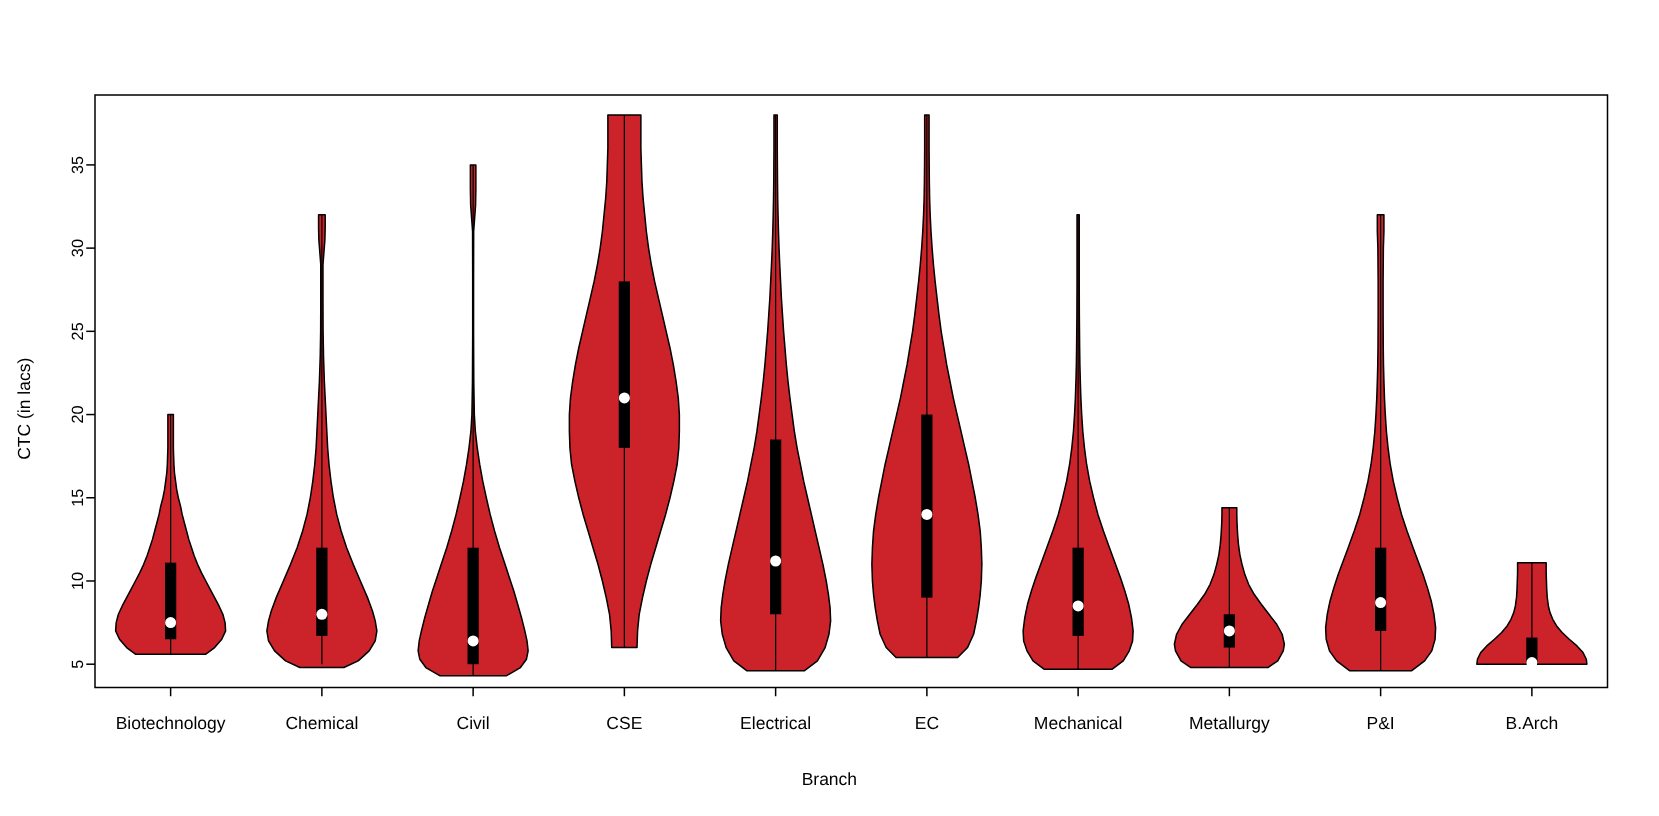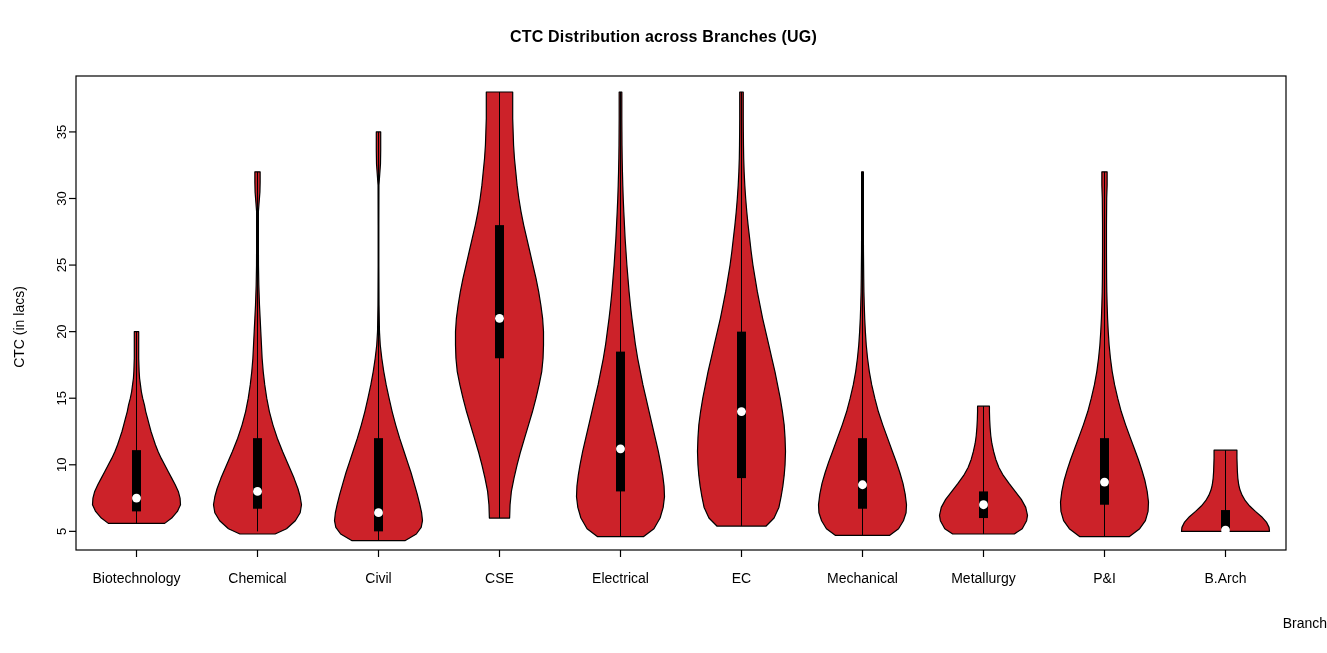--- a/index.html
+++ b/index.html
@@ -12,34 +12,33 @@
   }
 
   .ylabel{
     position:absolute;left:8px;top:0;width:22px;height:653px;
     display:flex;align-items:center;justify-content:center;
     font-size:14px;
   }
   .ylabel span{transform:rotate(-90deg);white-space:nowrap;display:block;}
 
   .xlabel{
-    position:absolute;left:0;top:615px;width:1327px;text-align:right;font-size:14px;
+    position:absolute;left:0;top:615px;width:1327px;text-align:center;font-size:14px;
   }
 
   #plotsvg{position:absolute;left:0;top:0;}
 
   .tick-text{font-family:"Liberation Sans",sans-serif;font-size:13px;fill:#000;}
   .cat-text{font-family:"Liberation Sans",sans-serif;font-size:14px;fill:#000;}
 </style>
 </head>
 <body>
 
 <div id="root">
 
-  <div class="plot-title">CTC Distribution across Branches (UG)</div>
 
   <div class="ylabel">
     <span>CTC (in lacs)</span>
   </div>
 
   <div class="xlabel">Branch</div>
 
   <svg id="plotsvg" width="1327" height="653">
     <g id="violin-layer">
         <g>

